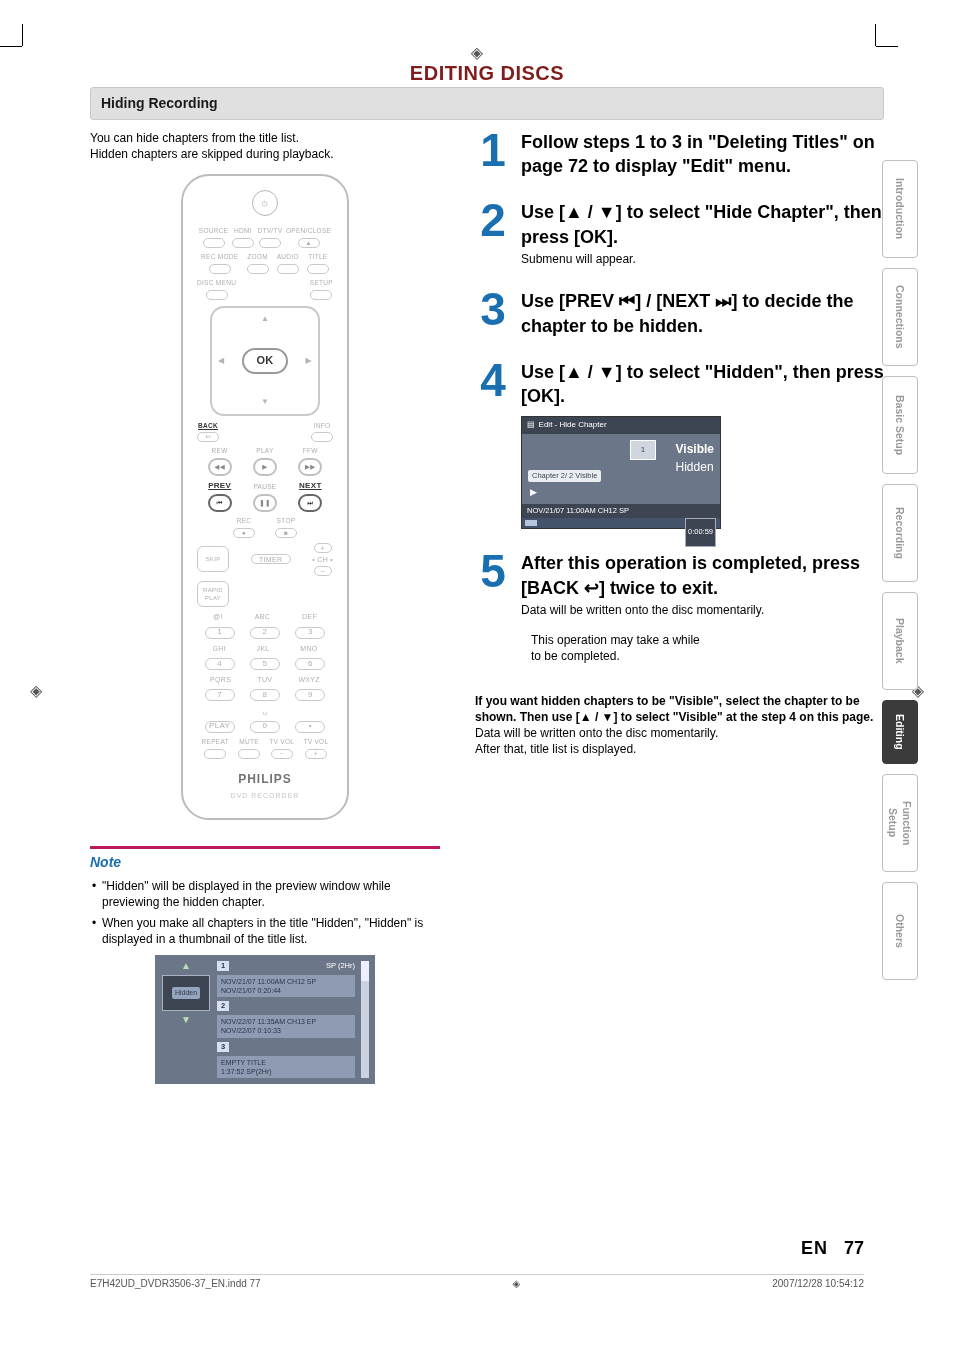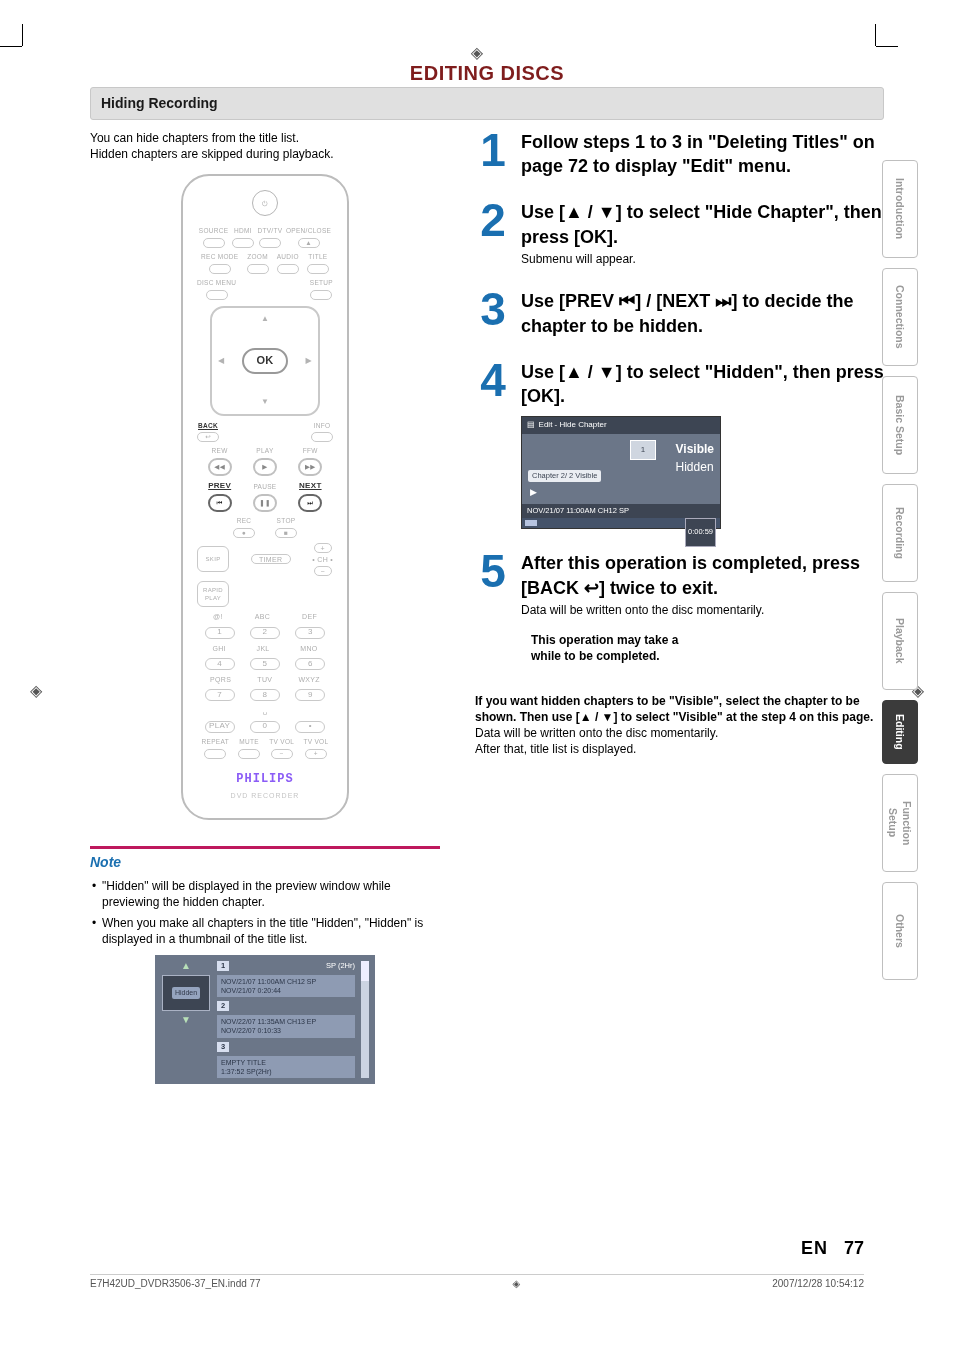--- a/index.html
+++ b/index.html
@@ -109,21 +109,21 @@
   }
   .transport-btn.dark { border-color:#666; color:#222; }
   .wide-btn {
     display:flex;flex-direction:column;align-items:center;justify-content:center;
     width:32px;height:26px;border:1px solid #c9c9c9;border-radius:6px;font-size:6px;
   }
   .num-btn {
     width:30px;height:12px;border:1px solid #c9c9c9;border-radius:7px;
     display:inline-flex;align-items:center;justify-content:center;font-size:8px;
   }
-  .brand { margin-top:12px; color:#8b5cf6; font-weight:800; font-size:12px; letter-spacing:1px;font-family:Liberation Mono, monospace;}
+  .brand { margin-top:12px; color:#737373; font-weight:800; font-size:12px; letter-spacing:1px;}
   .brand-sub { color:#c5c5c5; font-size:7px; margin-top:4px; letter-spacing:1px;}
 
   
   .step { display:flex; gap:10px; margin-bottom:22px; }
   .step-num {
     font-size: 46px;
     font-weight: 900;
     color: #1a6fb0;
     line-height: 0.9;
     width: 36px;
@@ -577,21 +577,21 @@
             </div>
           </div>
         </div>
       </div>
 
       <div class="step">
         <div class="step-num">5</div>
         <div class="step-body">
           <div class="lead">After this operation is completed, press [BACK ↩] twice to exit.</div>
           <div class="sub">Data will be written onto the disc momentarily.</div>
-          <div style="margin-top:8px; width:200px; padding:6px 10px; font-weight:700; font-size:12px;">This operation may take a while to be completed.</div>
+          <div style="margin-top:8px; width:200px; padding:6px 10px; font-weight:400; font-size:12px;">This operation may take a while to be completed.</div>
         </div>
       </div>
 
       <div class="visible-para">
         <div class="bold">If you want hidden chapters to be "Visible", select the chapter to be shown. Then use [▲ / ▼] to select "Visible" at the step 4 on this page.</div>
         <div>Data will be written onto the disc momentarily.</div>
         <div>After that, title list is displayed.</div>
       </div>
 
     </div>

